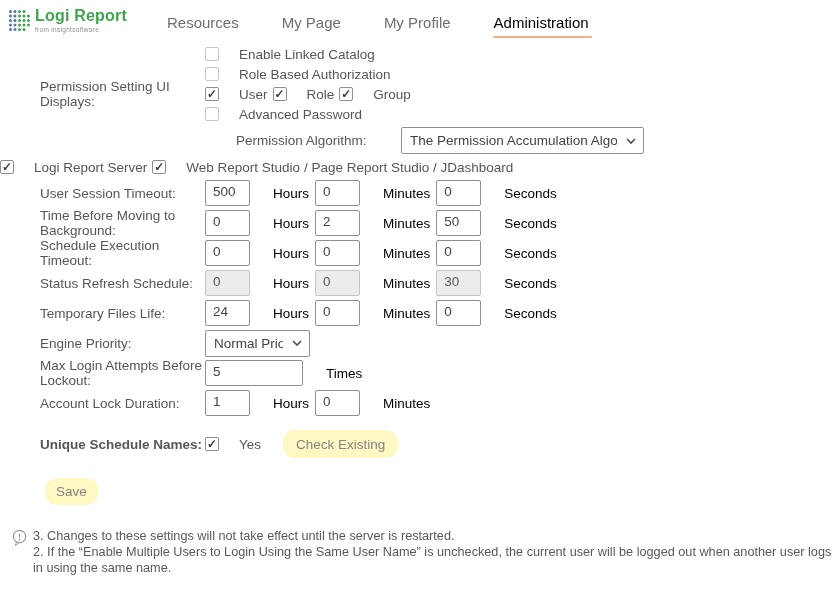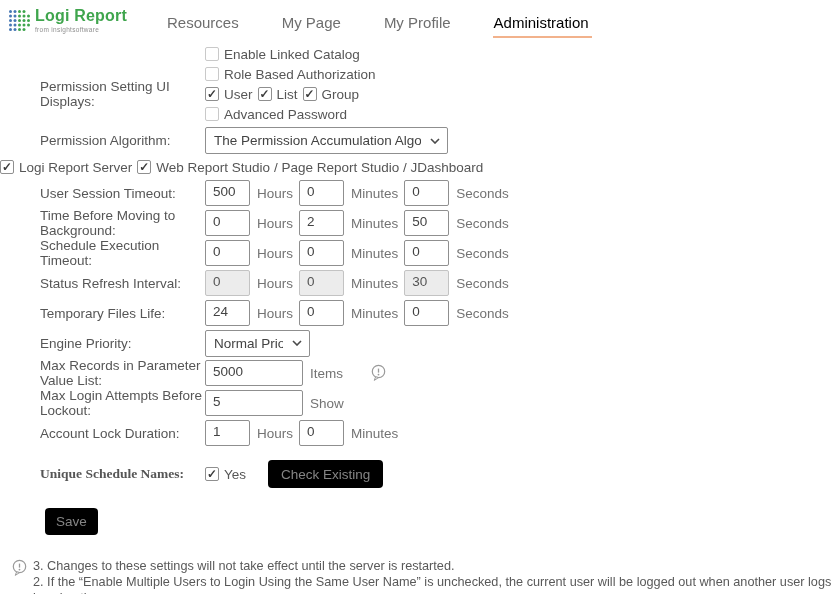--- a/index.html
+++ b/index.html
@@ -16,44 +16,44 @@
   .logo-txt { display:flex; flex-direction:column; }
   .logo-title { font-size:16px; font-weight:bold; color:#3fa54d; letter-spacing:.2px; line-height:18px; }
   .logo-sub { font-size:6.5px; color:#8f8f8f; margin-top:1px; letter-spacing:.3px; }
   .nav { display:flex; margin-left:40px; margin-top:7px;text-align:center; }
   .nav-item { font-size:15px; color:#6e6e6e; margin-right:43px; cursor:pointer; position:relative; white-space:nowrap; }
   .nav-item.active { color:#000000; }
   .nav-item.active::after { content:""; position:absolute; left:-1px; right:-3px; bottom:-7px; height:2px; background:#f2b28c; }
   
   .row { display:flex; align-items:center; height:30px; }
   .row.cbrow { height:20px; }
-  .row.selrow { height:27px; margin:3px 0 1px 0; }
+  .row.selrow { height:27px; margin:3px 0 1px 0;justify-content:center; }
   .row.resrow { height:22px; margin-top:2px; }
   .row.uniq { margin-top:11px; }
   .label { width:205px; padding-left:40px; flex:none; color:#565656; }
-  .label.bold { font-weight:bold;font-family:Liberation Serif, serif; }
+  .label.bold { font-weight:bold; }
   .controls { display:flex; align-items:center; }
   .cb { width:14px; height:14px; border:1px solid #c9c9c9; border-radius:2px; background:#fff;
         display:inline-flex; align-items:center; justify-content:center; flex:none; cursor:pointer; }
   .cb.checked { border-color:#8f8f8f; }
   .tick { font-size:12px; font-weight:bold; color:#3c3c3c; line-height:1; }
-  .cblabel { margin:0 5px 0 5px; color:#565656; white-space:nowrap; }
+  .cblabel { margin:0 5px 0 20px; color:#565656; white-space:nowrap; }
   .num { width:45px; height:26px; border:1px solid #8f8f8f; border-radius:2px; padding:0 4px 4px 7px;
          font-size:13.5px; color:#434343; font-family:inherit; background:#fff; }
   .num:disabled { background:#ececec; border-color:#c3c3c3; color:#555; }
   .num.wide { width:98px; }
-  .unit { margin:0 6px 0 7px; color:#737373; }
+  .unit { margin:0 6px 0 23px; color:#000000; }
   .select-wrap { position:relative; display:inline-block; }
   select { appearance:none; -webkit-appearance:none; border:1px solid #8f8f8f; border-radius:2px;
            background:#fff; color:#434343; font-size:13.5px; font-family:inherit;
            height:27px; padding:0 26px 0 8px; cursor:pointer; }
   select.algo { width:243px; }
   select.prio { width:105px; }
   .chev { position:absolute; right:8px; top:50%; transform:translateY(-50%); pointer-events:none; line-height:0; }
-  .btn { background:#000000; border:none; border-radius:4px; color:#858585; font-size:13.5px;
+  .btn { background:#fef9c3; border:none; border-radius:12px; color:#858585; font-size:13.5px;
          font-family:inherit; cursor:pointer; }
   .btn.check { height:28px; padding:0 13px; margin-left:17px; }
   .btn.save { height:27px; padding:0 11px; margin:19px 12px 0 45px; display:block; }
   .info-ic { margin-left:21px; line-height:0; }
   
   .notes { display:flex; margin-top:23px; padding:0 4px 0 11px; }
   .notes-ic { flex:none; margin:1px 5px 0 0; line-height:0; }
   .notes-text { font-size:12.7px; color:#595959; line-height:16px; }
 </style>
 </head>
@@ -126,21 +126,21 @@
   <div class="row cbrow">
     <div class="label">Permission Setting UI Displays:</div>
     <div class="controls">
       <span class="cb checked">
           <span class="tick">✓</span>
         </span>
       <span class="cblabel">User</span>
       <span class="cb checked">
           <span class="tick">✓</span>
         </span>
-      <span class="cblabel">List</span>
+      <span class="cblabel">Role</span>
       <span class="cb checked">
           <span class="tick">✓</span>
         </span>
       <span class="cblabel">Group</span>
     </div>
   </div>
 
   <div class="row cbrow">
     <div class="label"></div>
     <div class="controls">
@@ -208,21 +208,21 @@
       <input class="num" value="0" style="">
       <span class="unit">Hours</span>
       <input class="num" value="0" style="">
       <span class="unit">Minutes</span>
       <input class="num" value="0" style="">
       <span class="unit">Seconds</span>
     </div>
   </div>
 
   <div class="row">
-    <div class="label">Status Refresh Interval:</div>
+    <div class="label">Status Refresh Schedule:</div>
     <div class="controls">
       <input class="num" disabled="" value="0" style="">
       <span class="unit">Hours</span>
       <input class="num" disabled="" value="0" style="">
       <span class="unit">Minutes</span>
       <input class="num" disabled="" value="30" style="">
       <span class="unit">Seconds</span>
     </div>
   </div>
 
@@ -247,41 +247,26 @@
         </select>
         <span class="chev">
           <svg width="10" height="6" viewBox="0 0 10 6">
               <polyline points="1,1 5,5 9,1" fill="none" stroke="#4a4a4a" stroke-width="1.6"></polyline>
             </svg>
         </span>
       </span>
     </div>
   </div>
 
-  <div class="row">
-    <div class="label">Max Records in Parameter Value List:</div>
-    <div class="controls">
-      <input class="num wide" value="5000" style="">
-      <span class="unit">Items</span>
-      <span class="info-ic">
-        <svg width="17" height="19" viewBox="0 0 17 19">
-          <circle cx="8.5" cy="7.5" r="6.2" fill="none" stroke="#9a9a9a" stroke-width="1.2"></circle>
-          <line x1="8.5" y1="4.6" x2="8.5" y2="8.6" stroke="#9a9a9a" stroke-width="1.3"></line>
-          <circle cx="8.5" cy="10.6" r="0.9" fill="#9a9a9a"></circle>
-          <path d="M5.6 12.8 L4.3 16.4 L8.6 13.5 Z" fill="#fff" stroke="#9a9a9a" stroke-width="1"></path>
-        </svg>
-      </span>
-    </div>
-  </div>
 
   <div class="row">
     <div class="label">Max Login Attempts Before Lockout:</div>
     <div class="controls">
       <input class="num wide" value="5" style="">
-      <span class="unit">Show</span>
+      <span class="unit">Times</span>
     </div>
   </div>
 
   <div class="row">
     <div class="label">Account Lock Duration:</div>
     <div class="controls">
       <input class="num" value="1" style="">
       <span class="unit">Hours</span>
       <input class="num" value="0" style="">
       <span class="unit">Minutes</span>

